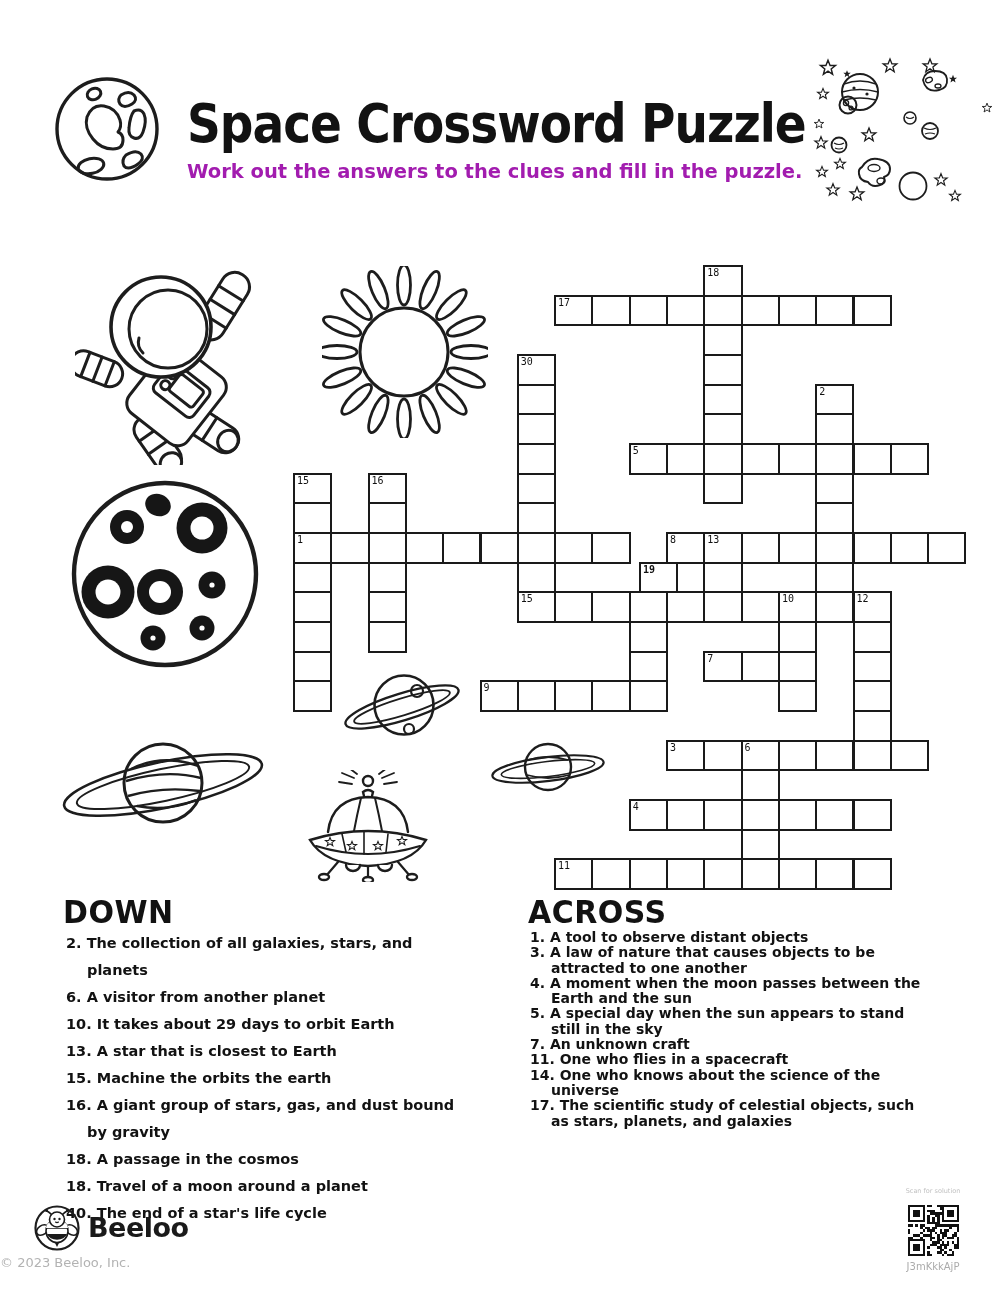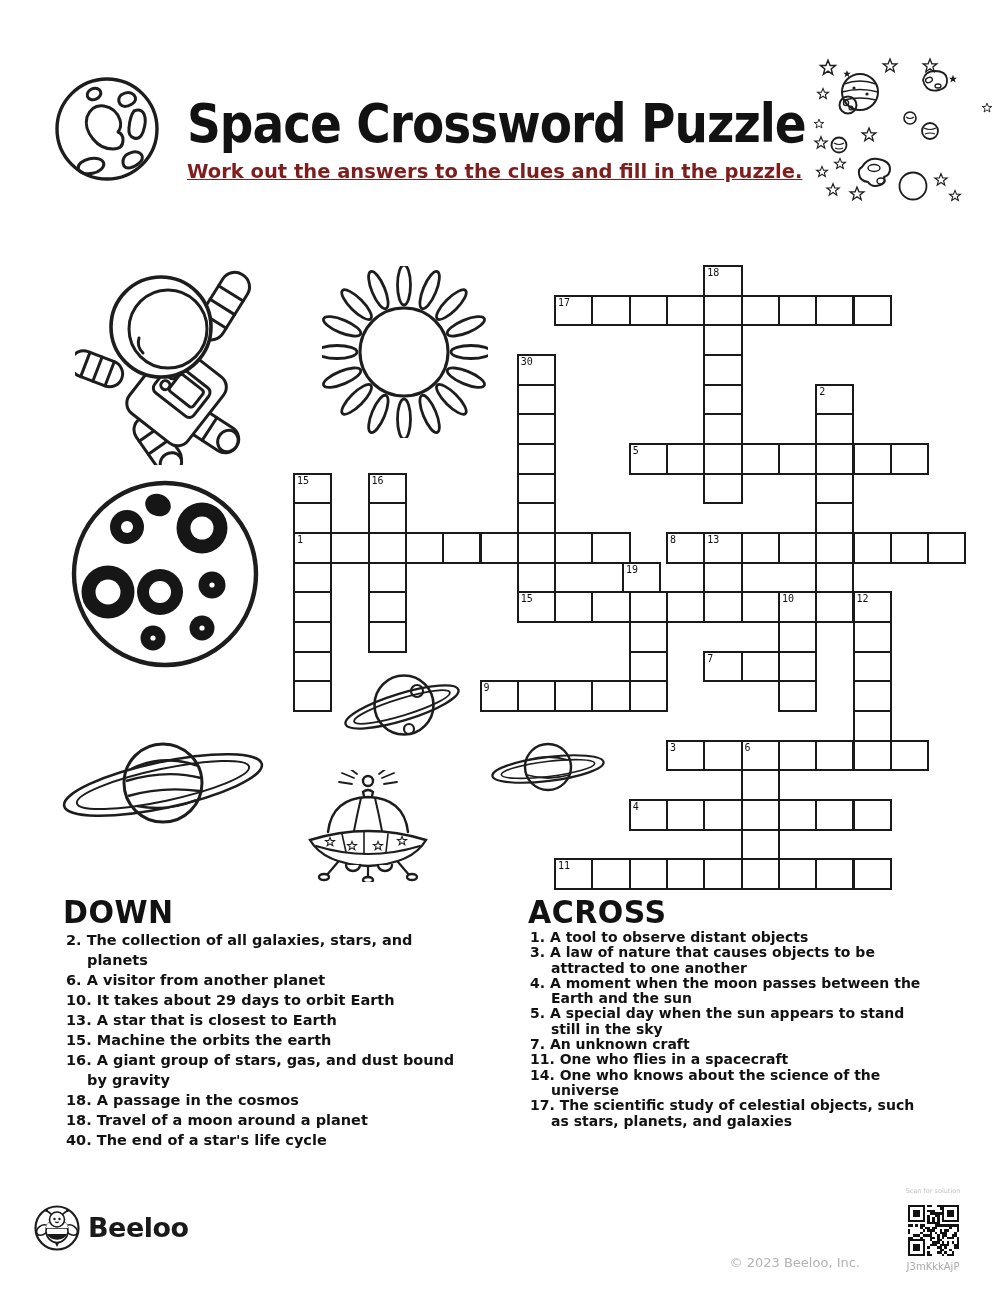--- a/index.html
+++ b/index.html
@@ -7,21 +7,21 @@
     width:1000px;height:1294px;position:relative;background:#ffffff;
     font-family:"DejaVu Sans",sans-serif;color:#161616;overflow:hidden;
   }
   .abs{position:absolute;}
   
   #title{
     left:187px;top:62px;font-size:47px;font-weight:bold;letter-spacing:-1px;
     transform:scaleY(1.12);transform-origin:left top;white-space:nowrap;color:#121212;
   }
   #subtitle{
-    left:187px;top:160px;font-size:19.5px;font-weight:bold;white-space:nowrap;color:#7f1d1d;text-decoration:underline;
+    left:187px;top:160px;font-size:19.5px;font-weight:bold;white-space:nowrap;color:#a21caf;
   }
   
   #grid{left:293px;top:265px;width:674px;height:625px;}
   .cell{
     position:absolute;width:39.3px;height:31.7px;box-sizing:border-box;
     border:2px solid #1a1a1a;background:#ffffff;
   }
   .cellnum{
     position:absolute;left:2px;top:0px;font-family:"DejaVu Sans Mono",monospace;
     font-size:10px;line-height:11px;color:#111;
@@ -33,26 +33,26 @@
   }
   #down-head{left:63px;top:894px;}
   #across-head{left:528px;top:894px;}
   ol.clues{list-style:none;margin:0;padding:0;}
   #down-list{left:66px;top:930px;width:390px;}
   #across-list{left:530px;top:930px;width:402px;}
   .clue{
     font-weight:bold;color:#121212;
     padding-left:21px;text-indent:-21px;
   }
-  #down-list .clue{font-size:14.5px;line-height:20px;}
+  #down-list .clue{font-size:14.5px;line-height:27px;}
   #across-list .clue{font-size:14px;line-height:15.3px;}
   .cnum{font-weight:bold;}
   
   #brand{left:88px;top:1212px;font-size:27px;font-weight:bold;color:#1a1a1a;letter-spacing:-0.5px;}
-  #copyright{left:0;top:1255px;width:860px;text-align:right;font-size:13px;color:#b3b3b3;font-weight:normal;}
+  #copyright{left:0;top:1255px;width:860px;text-align:left;font-size:13px;color:#b3b3b3;font-weight:normal;}
   #scan-label{left:883px;top:1187px;width:100px;text-align:center;font-size:6.5px;color:#c2c2c2;}
   #solution-code{left:883px;top:1261px;width:100px;text-align:center;font-size:10px;color:#ababab;}
   svg{display:block;}
   .ln{fill:none;stroke:#1d1d1d;}
 </style>
 </head>
 <body>
 
 <h1 class="abs" id="title">Space Crossword Puzzle</h1>
 <div class="abs" id="subtitle">Work out the answers to the clues and fill in the puzzle.</div>
@@ -406,21 +406,21 @@
     <div class="cell" style="left: 0px; top: 385.6px;"></div>
     <div class="cell" style="left: 0px; top: 415.2px;"></div>
     <div class="cell" style="left: 74.6px; top: 207.6px;">
       <span class="cellnum">16</span>
     </div>
     <div class="cell" style="left: 74.6px; top: 237.3px;"></div>
     <div class="cell" style="left: 74.6px; top: 296.6px;"></div>
     <div class="cell" style="left: 74.6px; top: 326.3px;"></div>
     <div class="cell" style="left: 74.6px; top: 355.9px;"></div>
     <div class="cell" style="left: 410.3px; top: 296.6px;"></div>
-    <div class="cell" style="left: 329px; top: 296.6px;">
+    <div class="cell" style="left: 346px; top: 296.6px; font-weight: bold;">
       <span class="cellnum">19</span>
     </div>
     <div class="cell" style="left: 335.7px; top: 355.9px;"></div>
     <div class="cell" style="left: 335.7px; top: 385.6px;"></div>
     <div class="cell" style="left: 484.9px; top: 355.9px;"></div>
     <div class="cell" style="left: 484.9px; top: 415.2px;"></div>
     <div class="cell" style="left: 559.5px; top: 355.9px;"></div>
     <div class="cell" style="left: 559.5px; top: 385.6px;"></div>
     <div class="cell" style="left: 559.5px; top: 415.2px;"></div>
     <div class="cell" style="left: 559.5px; top: 444.9px;"></div>

